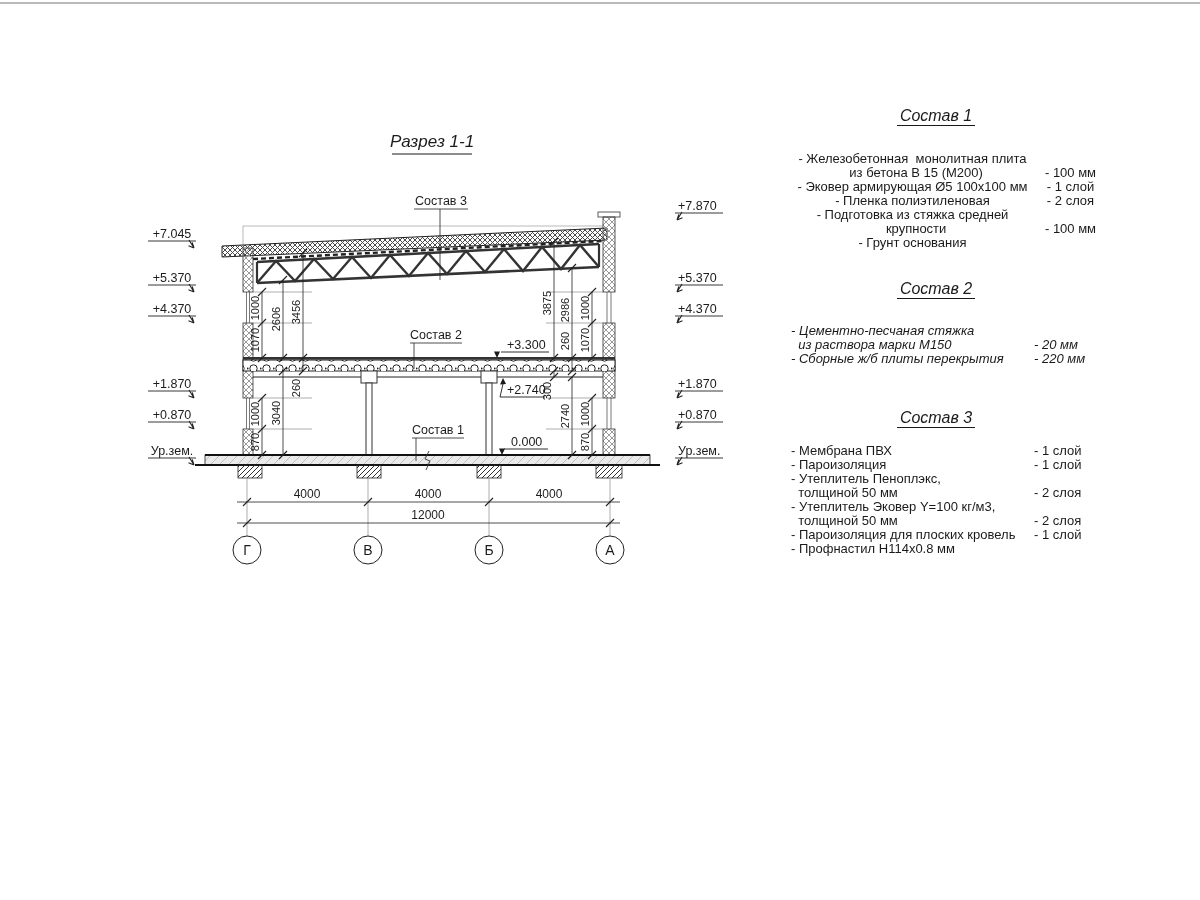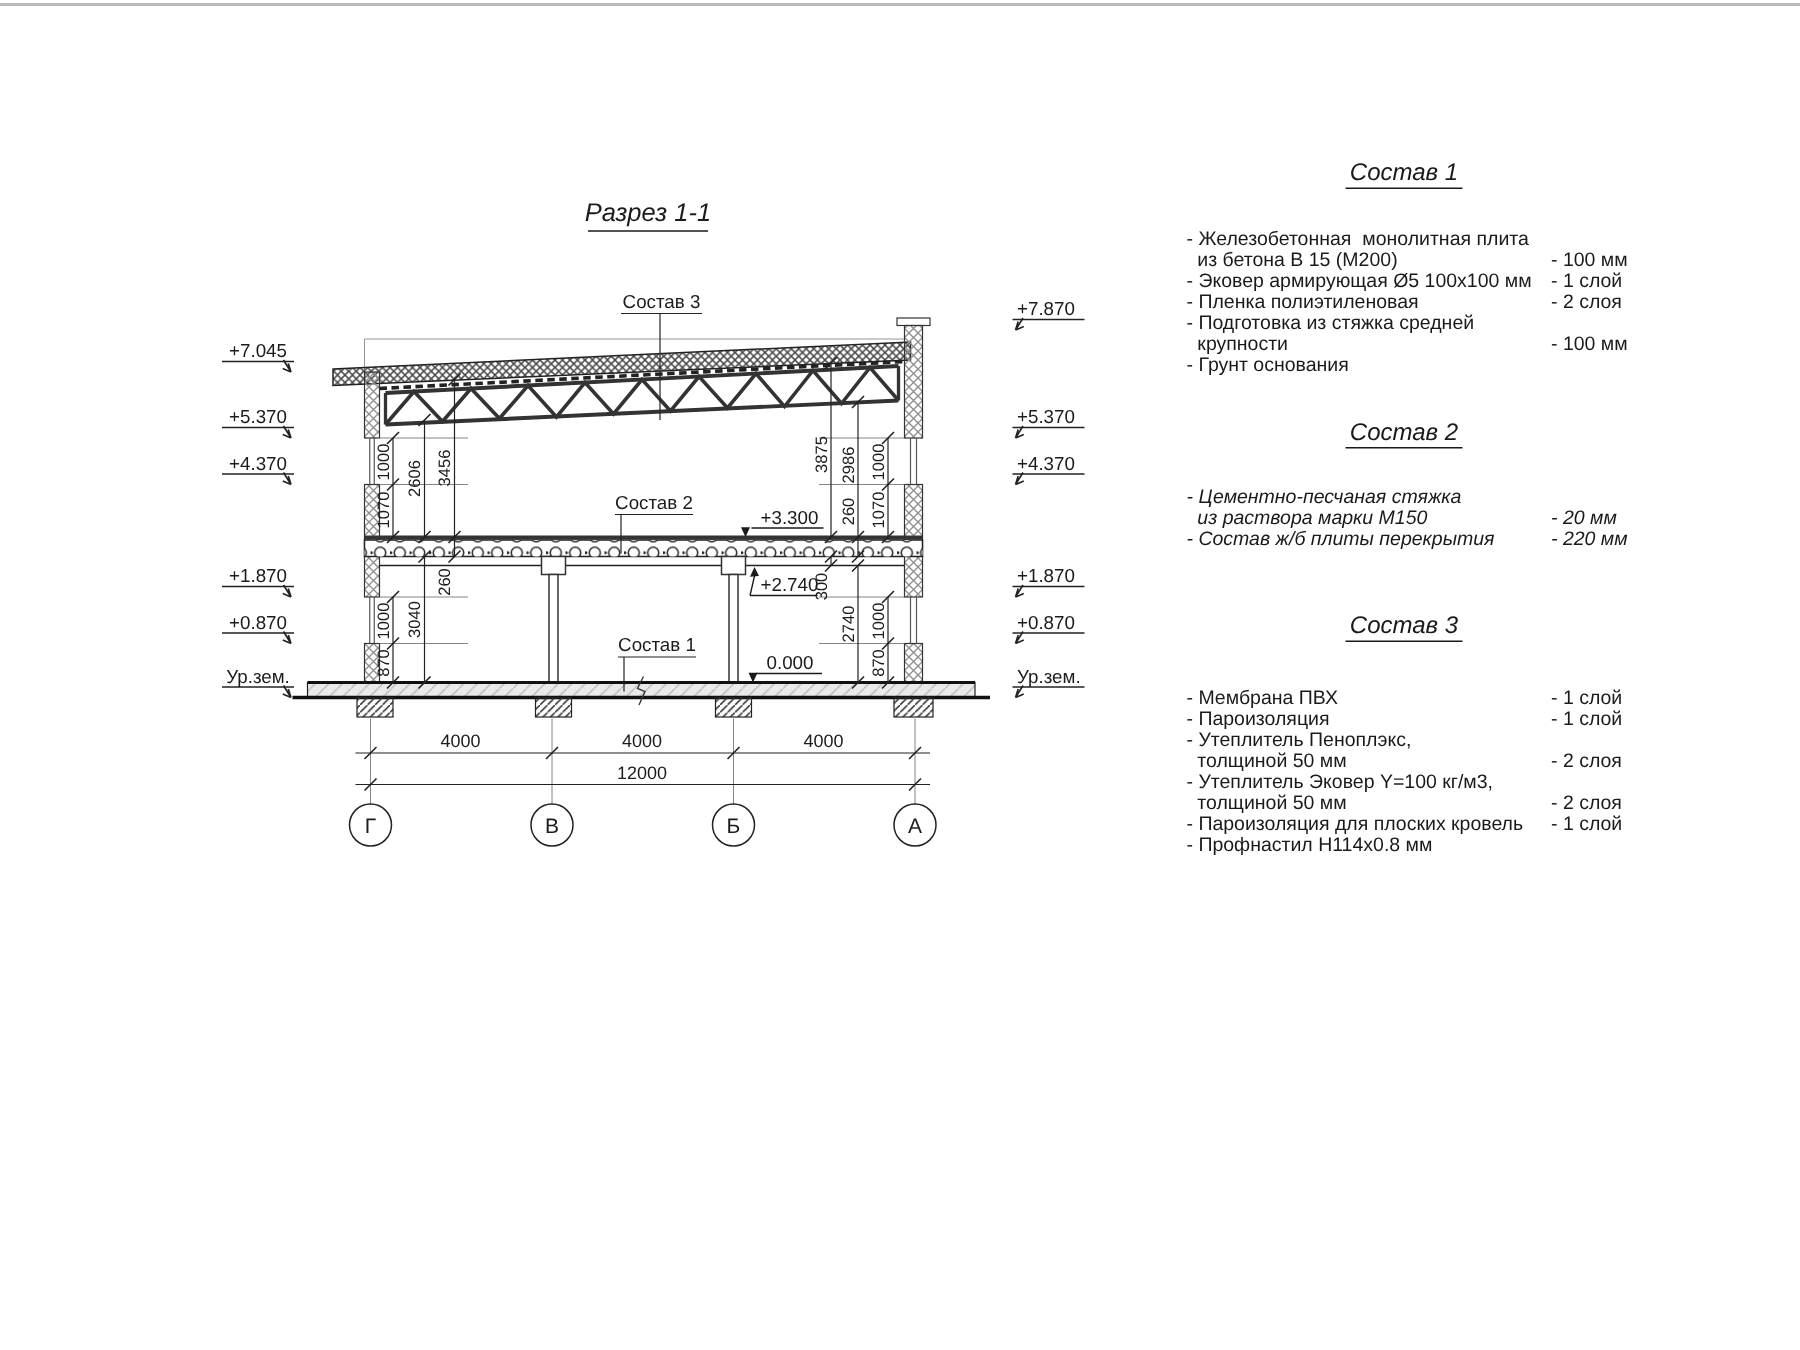--- a/index.html
+++ b/index.html
@@ -306,21 +306,21 @@
       <circle cx="610" cy="550" r="14" fill="#fff" stroke="#222" stroke-width="1"></circle>
       <text class="t-axis" x="247" y="555" text-anchor="middle">Г</text>
       <text class="t-axis" x="368" y="555" text-anchor="middle">В</text>
       <text class="t-axis" x="489" y="555" text-anchor="middle">Б</text>
       <text class="t-axis" x="610" y="555" text-anchor="middle">А</text>
     </g>
   </svg>
 
   <div class="comp-block" style="top:106px;">
     <div class="comp-heading"><span>Состав 1</span></div>
-    <div class="comp-items" style="margin-top:26px;">
+    <div class="comp-items" style="margin-top:26px;text-align:center;">
       <div class="comp-row">
           <span class="item-name">- Железобетонная  монолитная плита
   из бетона В 15 (М200)</span>
           <span class="item-value">- 100 мм</span>
         </div>
       <div class="comp-row">
           <span class="item-name">- Эковер армирующая Ø5 100х100 мм</span>
           <span class="item-value">- 1 слой</span>
         </div>
       <div class="comp-row">
@@ -341,29 +341,29 @@
 
   <div class="comp-block" style="top:279px;">
     <div class="comp-heading"><span>Состав 2</span></div>
     <div class="comp-items" style="margin-top:25px;font-style:italic;">
       <div class="comp-row">
           <span class="item-name">- Цементно-песчаная стяжка
   из раствора марки М150</span>
           <span class="item-value">- 20 мм</span>
         </div>
       <div class="comp-row">
-          <span class="item-name">- Состав ж/б плиты перекрытия</span>
+          <span class="item-name">- Сборные ж/б плиты перекрытия</span>
           <span class="item-value">- 220 мм</span>
         </div>
     </div>
   </div>
 
   <div class="comp-block" style="top:408px;">
     <div class="comp-heading"><span>Состав 3</span></div>
-    <div class="comp-items" style="margin-top:30px;">
+    <div class="comp-items" style="margin-top:16px;">
       <div class="comp-row">
           <span class="item-name">- Мембрана ПВХ</span>
           <span class="item-value">- 1 слой</span>
         </div>
       <div class="comp-row">
           <span class="item-name">- Пароизоляция</span>
           <span class="item-value">- 1 слой</span>
         </div>
       <div class="comp-row">
           <span class="item-name">- Утеплитель Пеноплэкс,

